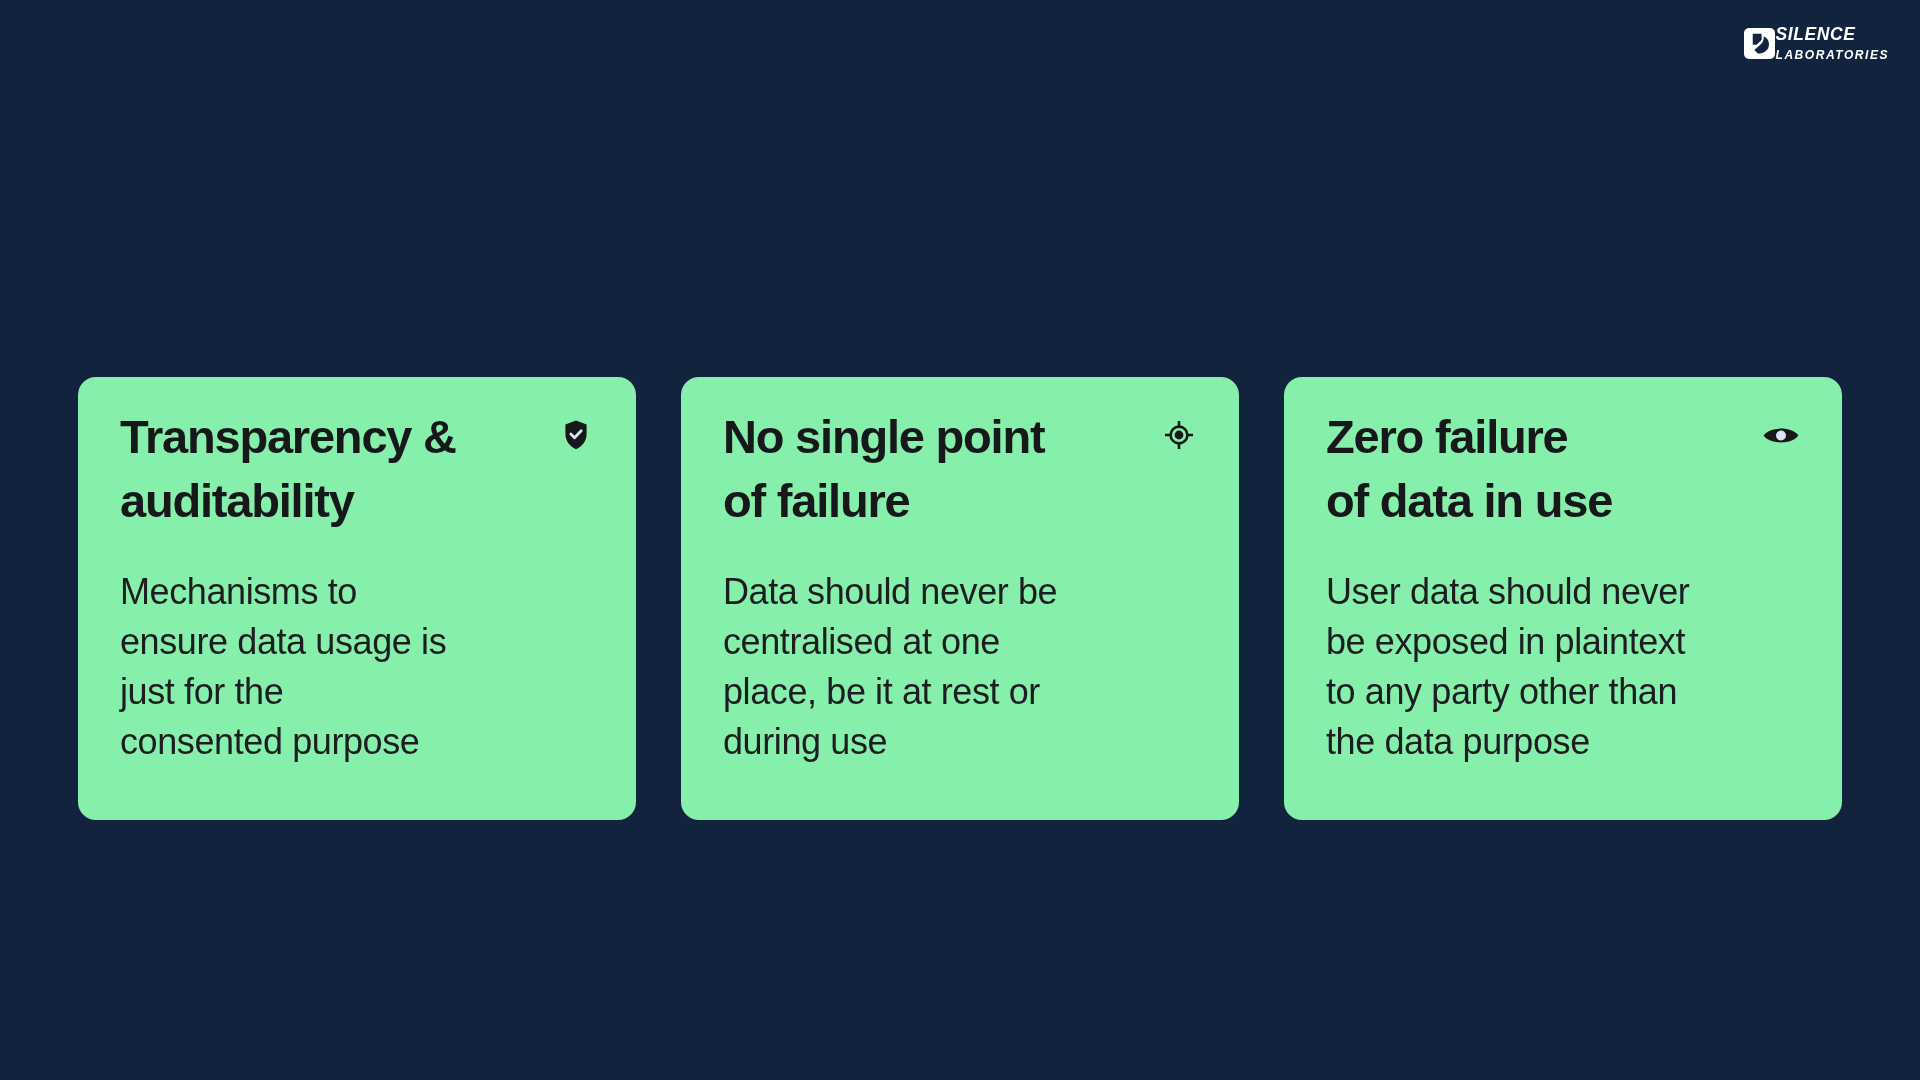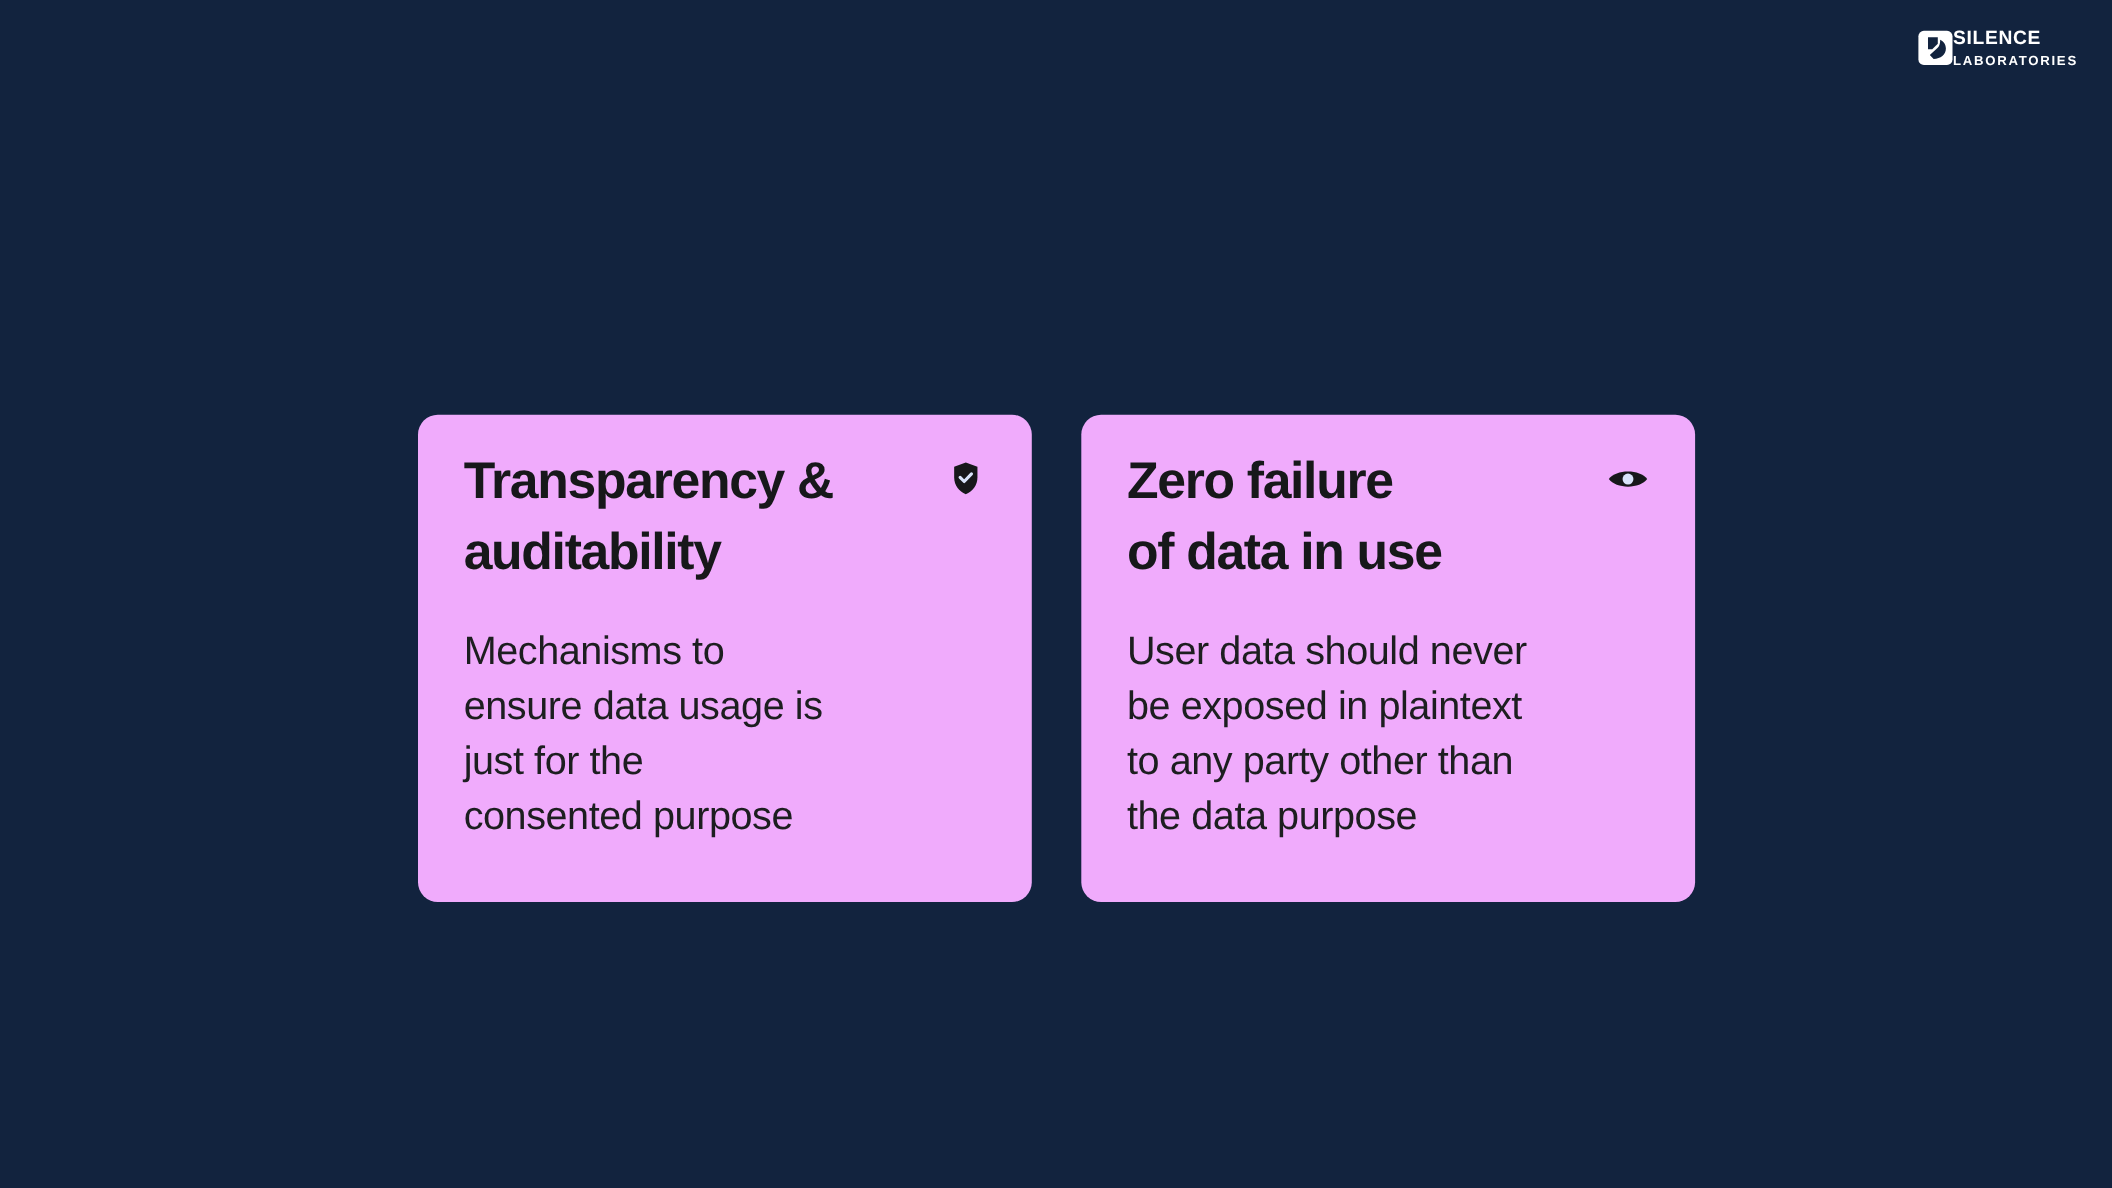--- a/index.html
+++ b/index.html
@@ -16,20 +16,21 @@
   }
 
   
   .logo {
     position: absolute;
     top: 26px;
     right: 31px;
     display: flex;
     align-items: center;
     gap: 1px;
+    font-style: italic;
   }
   .logo-mark {
     width: 31px;
     height: 31px;
     background: #ffffff;
     border-radius: 5px;
     display: flex;
     align-items: center;
     justify-content: center;
   }
@@ -63,21 +64,21 @@
     width: 1920px;
     display: flex;
     justify-content: center;
     gap: 45px;
   }
   .card {
     position: relative;
     width: 558px;
     height: 443px;
     box-sizing: border-box;
-    background: #f0abfc;
+    background: #86efac;
     border-radius: 18px;
     padding: 28px 44px 0 42px;
   }
   .card-title {
     margin: 0;
     font-size: 47px;
     line-height: 64px;
     font-weight: 700;
     color: #17181a;
     letter-spacing: -1.2px;
@@ -129,20 +130,38 @@
       </svg>
     </span>
     <h2 class="card-title">Transparency &amp;
 auditability</h2>
     <p class="card-body">Mechanisms to
 ensure data usage is
 just for the
 consented purpose</p>
   </div>
 
+  <div class="card">
+    <span class="card-icon">
+      <svg width="32" height="32" viewBox="0 0 32 32" aria-hidden="true">
+        <circle cx="16" cy="16" r="8.4" fill="none" stroke="#17181a" stroke-width="2.6"></circle>
+        <circle cx="16" cy="16" r="4.4" fill="#17181a"></circle>
+        <line x1="16" y1="2" x2="16" y2="8.4" stroke="#17181a" stroke-width="2.6"></line>
+        <line x1="16" y1="23.6" x2="16" y2="30" stroke="#17181a" stroke-width="2.6"></line>
+        <line x1="2" y1="16" x2="8.4" y2="16" stroke="#17181a" stroke-width="2.6"></line>
+        <line x1="23.6" y1="16" x2="30" y2="16" stroke="#17181a" stroke-width="2.6"></line>
+      </svg>
+    </span>
+    <h2 class="card-title">No single point
+of failure</h2>
+    <p class="card-body">Data should never be
+centralised at one
+place, be it at rest or
+during use</p>
+  </div>
 
   <div class="card">
     <span class="card-icon" style="width:38px; right:42px;">
       <svg width="38" height="27" viewBox="0 0 36 25" aria-hidden="true">
         <path d="M1.5 12.5 C7.5 3.8 28.5 3.8 34.5 12.5 C28.5 21.2 7.5 21.2 1.5 12.5 Z" fill="#17181a"></path>
         <circle cx="18" cy="12.5" r="4.7" fill="#d9e4fa"></circle>
       </svg>
     </span>
     <h2 class="card-title">Zero failure
 of data in use</h2>

